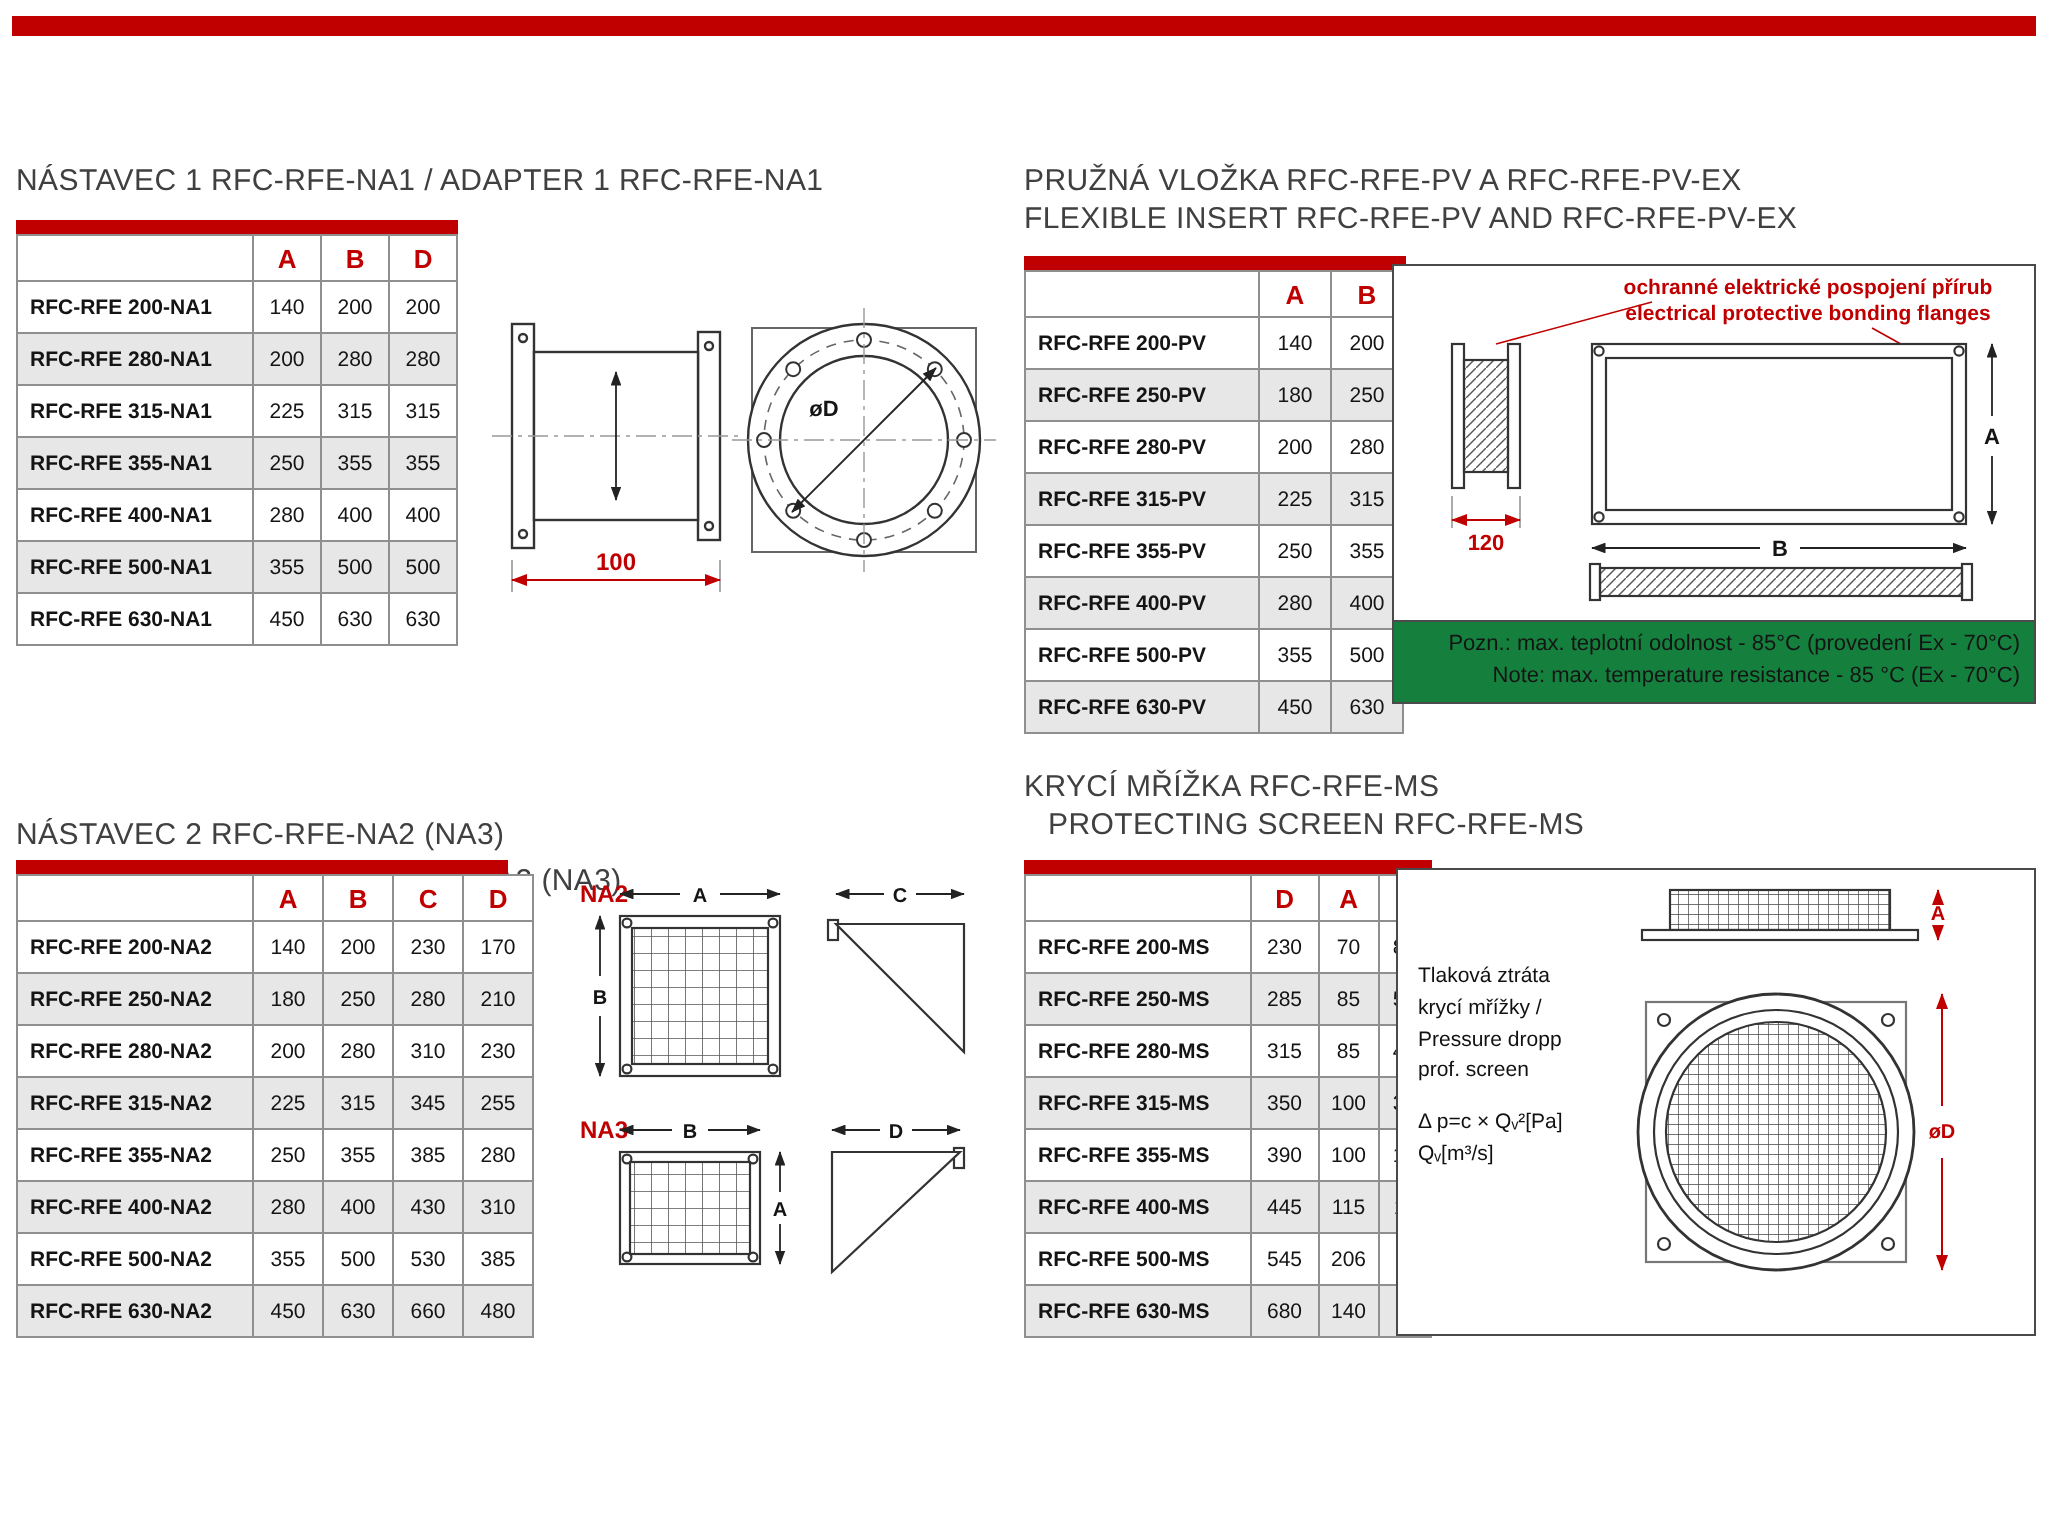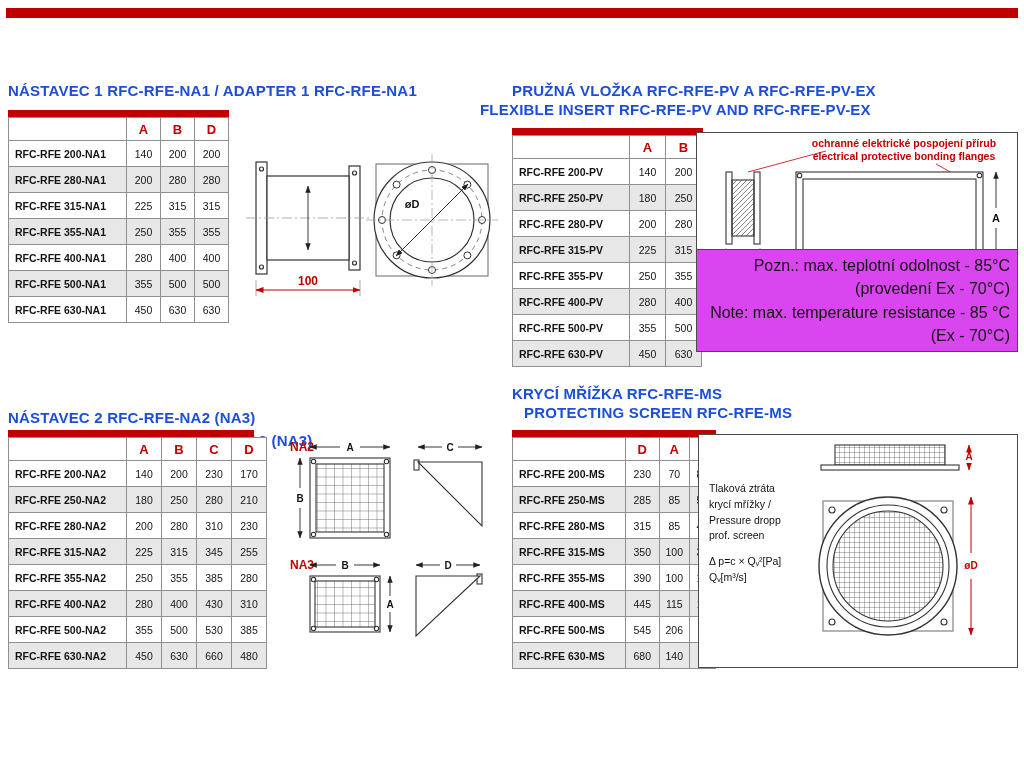--- a/index.html
+++ b/index.html
@@ -1,31 +1,31 @@
 <!DOCTYPE html>
 <html><head>
 <meta charset="utf-8">
 <style>
   html,body{margin:0;padding:0;}
   body{width:1024px;height:768px;position:relative;background:#fff;color:#141414;
        font-family:"Liberation Sans",sans-serif;overflow:hidden;}
   .abs{position:absolute;}
   .topbar{left:6px;top:8px;width:1012px;height:10px;background:#c00000;}
-  .title{font-size:15px;font-weight:bold;color:#1d4ed8;letter-spacing:.2px;white-space:nowrap;}
+  .title{font-size:15px;font-weight:normal;color:#404040;letter-spacing:.2px;white-space:nowrap;}
   .redbar{height:7px;background:#c00000;}
   table.dim{border-collapse:collapse;table-layout:fixed;}
   table.dim th,table.dim td{border:1px solid #8f8f8f;font-size:10.5px;padding:0;height:25px;vertical-align:middle;overflow:hidden;}
   table.dim thead th{height:22px;background:#fff;}
   table.dim .letter{color:#c00000;font-size:13px;font-weight:bold;text-align:center;}
   table.dim td{text-align:center;font-weight:normal;}
   table.dim th.name{font-weight:bold;text-align:left;padding-left:6px;padding-right:20px;white-space:nowrap;}
   table.dim tbody tr:nth-child(even){background:#e7e7e7;}
   table.dim tbody tr:nth-child(odd){background:#ffffff;}
   .panel{border:1px solid #4a4a4a;background:#fff;}
-  .footnote{position:absolute;left:0;right:0;bottom:0;border-top:1px solid #4a4a4a;font-size:16px;line-height:1.45;padding:4px 7px;background:#d946ef;}
+  .footnote{position:absolute;left:0;right:0;bottom:0;border-top:1px solid #4a4a4a;font-size:11px;line-height:1.45;padding:4px 7px;background:#15803d;}
   .infoblock{font-size:10.5px;line-height:1.5;color:#111;}
   .infoblock .formula{margin-top:10px;}
   svg text{font-family:"Liberation Sans",sans-serif;}
 </style>
 </head>
 <body>
 
 <div class="abs topbar"></div>
 
 <div class="abs title" style="left:8px;top:82px;">NÁSTAVEC 1 RFC-RFE-NA1 / ADAPTER 1 RFC-RFE-NA1</div>
@@ -135,21 +135,21 @@
         <circle cx="231.4" cy="123.4" r="3.5"></circle>
     </g>
     <line x1="130" y1="88" x2="262" y2="88" stroke="#999" stroke-width="0.7" stroke-dasharray="10 3 2 3"></line>
     <line x1="196" y1="22" x2="196" y2="154" stroke="#999" stroke-width="0.7" stroke-dasharray="10 3 2 3"></line>
     <line x1="160" y1="124" x2="232" y2="52" stroke="#222" stroke-width="0.9" marker-start="url(#m1b)" marker-end="url(#m1b)"></line>
     <text x="176" y="76" text-anchor="middle" font-size="11" font-weight="bold" fill="#141414" stroke="none">øD</text>
   </g>
 </svg>
 
 <div class="abs title" style="left:512px;top:82px;">PRUŽNÁ VLOŽKA RFC-RFE-PV A RFC-RFE-PV-EX</div>
-<div class="abs title" style="left:480px;top:101px;">FLEXIBLE INSERT RFC-RFE-PV AND RFC-RFE-PV-EX</div>
+<div class="abs title" style="left:512px;top:101px;">FLEXIBLE INSERT RFC-RFE-PV AND RFC-RFE-PV-EX</div>
 
 <div class="abs redbar" style="left:512px;top:128px;width:191px;"></div>
 <table class="abs dim" style="left:512px;top:135px;">
   <colgroup>
       <col style="width:117px">
       <col style="width:36px">
       <col style="width:36px">
     </colgroup>
   <thead>
     <tr>

